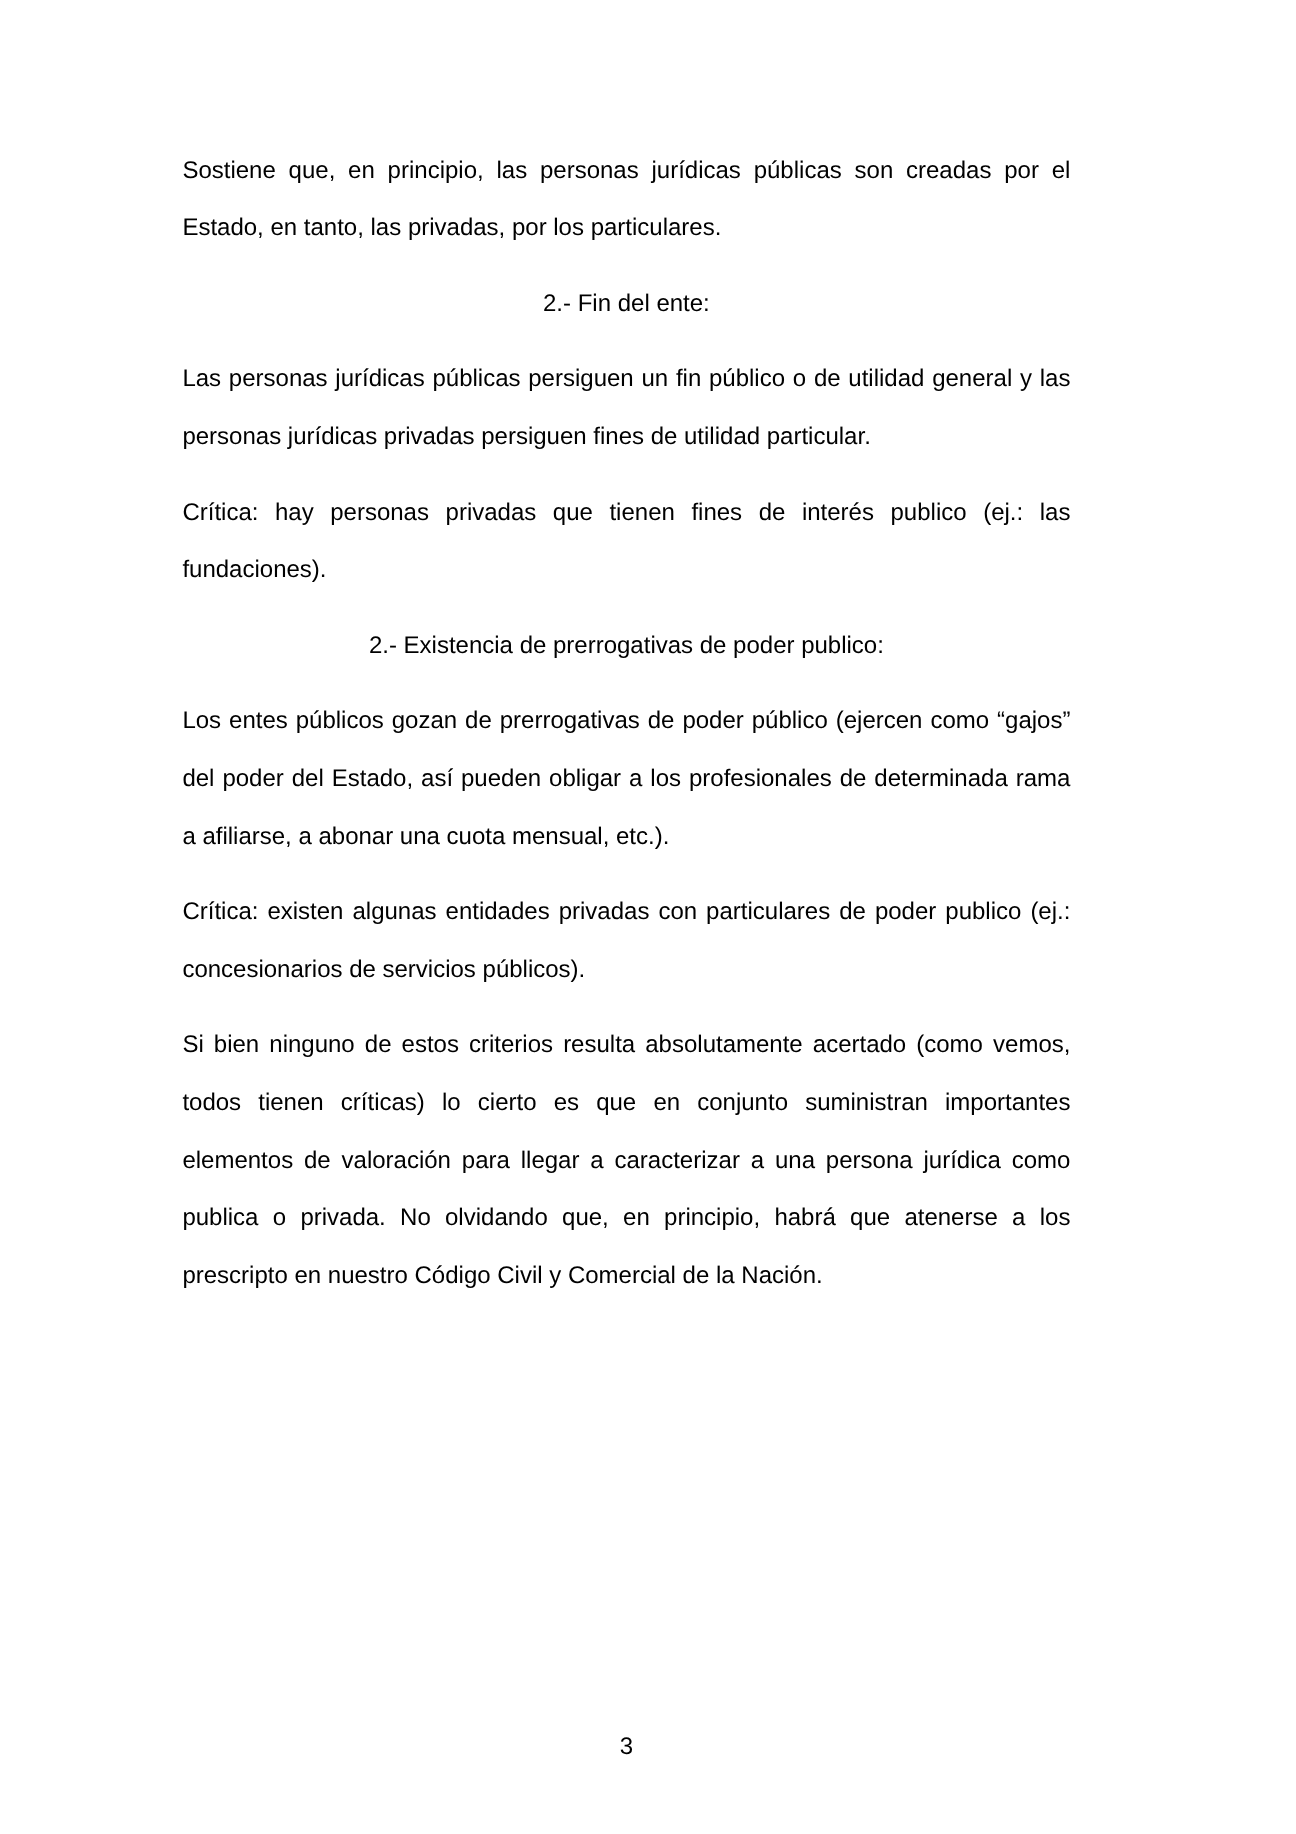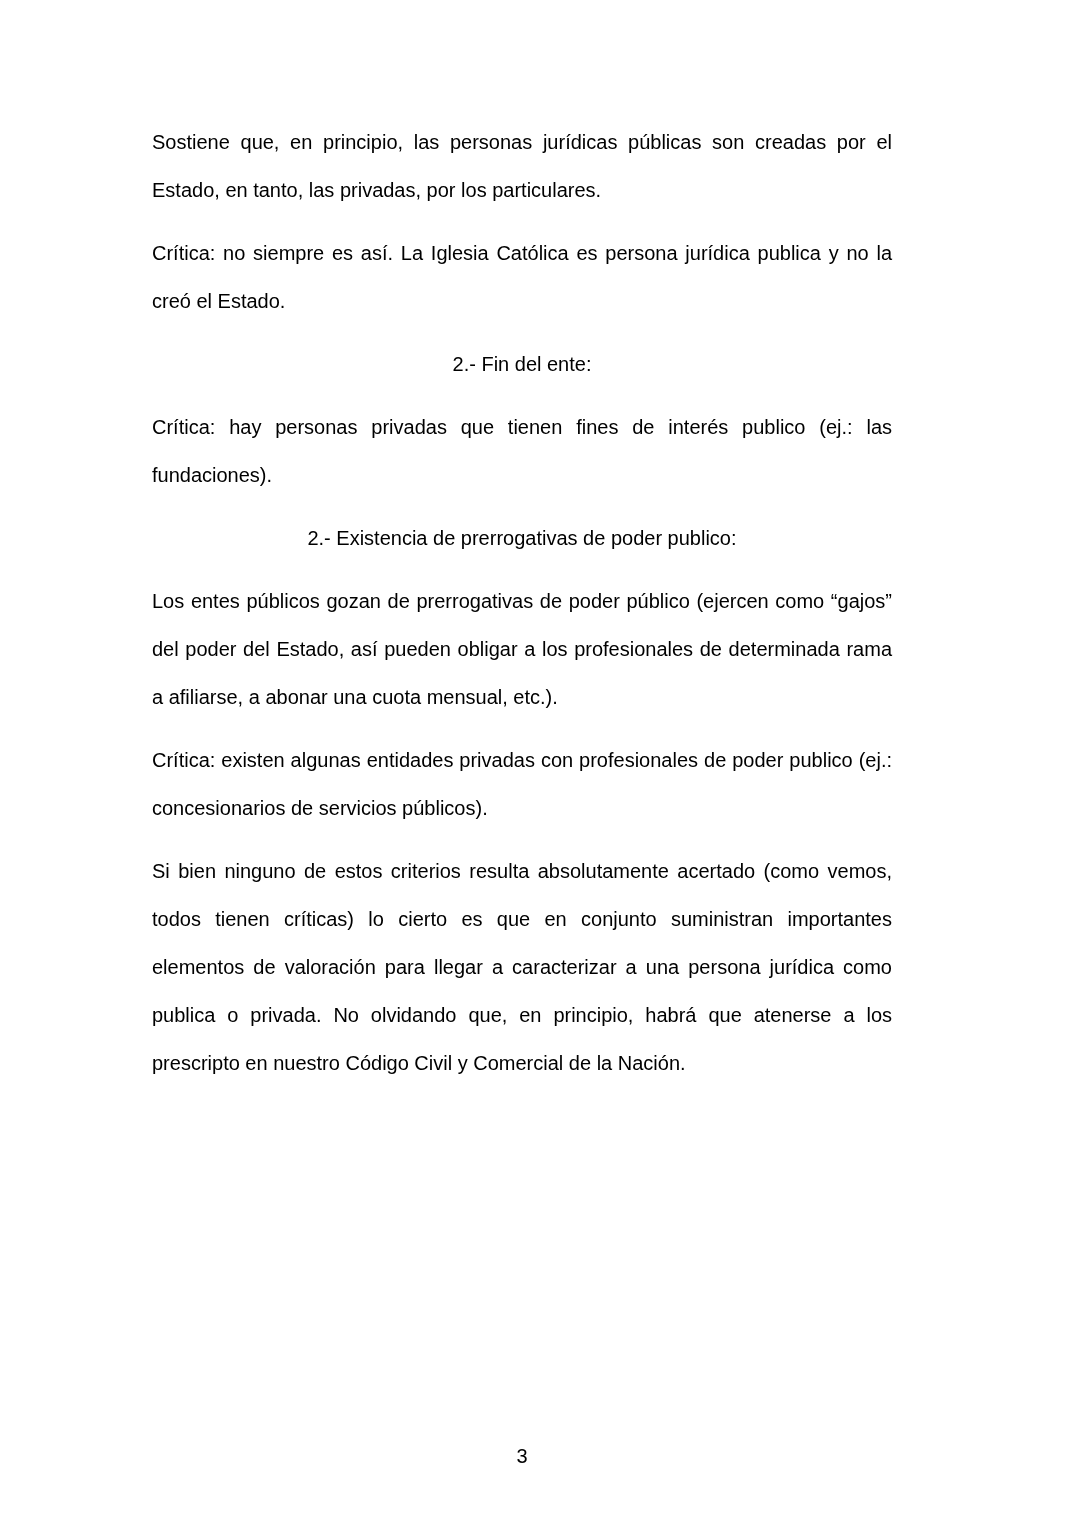--- a/index.html
+++ b/index.html
@@ -42,22 +42,22 @@
     font-size: 20px;
     line-height: 48px;
   }
 </style>
 </head>
 <body>
 
 <div class="page">
   <div class="content">
     <p class="para">Sostiene que, en principio, las personas jurídicas públicas son creadas por el Estado, en tanto, las privadas, por los particulares.</p>
-    <p class="para">Crítica: no siempre es así. La Iglesia Católica es persona jurídica publica y no la creó el Estado.</p>
     <p class="para single">2.- Fin del ente:</p>
+    <p class="para">Las personas jurídicas públicas persiguen un fin público o de utilidad general y las personas jurídicas privadas persiguen fines de utilidad particular.</p>
     <p class="para">Crítica: hay personas privadas que tienen fines de interés publico (ej.: las fundaciones).</p>
     <p class="para single">2.- Existencia de prerrogativas de poder publico:</p>
     <p class="para">Los entes públicos gozan de prerrogativas de poder público (ejercen como “gajos” del poder del Estado, así pueden obligar a los profesionales de determinada rama a afiliarse, a abonar una cuota mensual, etc.).</p>
-    <p class="para">Crítica: existen algunas entidades privadas con profesionales de poder publico (ej.: concesionarios de servicios públicos).</p>
+    <p class="para">Crítica: existen algunas entidades privadas con particulares de poder publico (ej.: concesionarios de servicios públicos).</p>
     <p class="para">Si bien ninguno de estos criterios resulta absolutamente acertado (como vemos, todos tienen críticas) lo cierto es que en conjunto suministran importantes elementos de valoración para llegar a caracterizar a una persona jurídica como publica o privada. No olvidando que, en principio, habrá que atenerse a los prescripto en nuestro Código Civil y Comercial de la Nación.</p>
   </div>
   <div class="footer">3</div>
 </div>
 
 </body></html>

